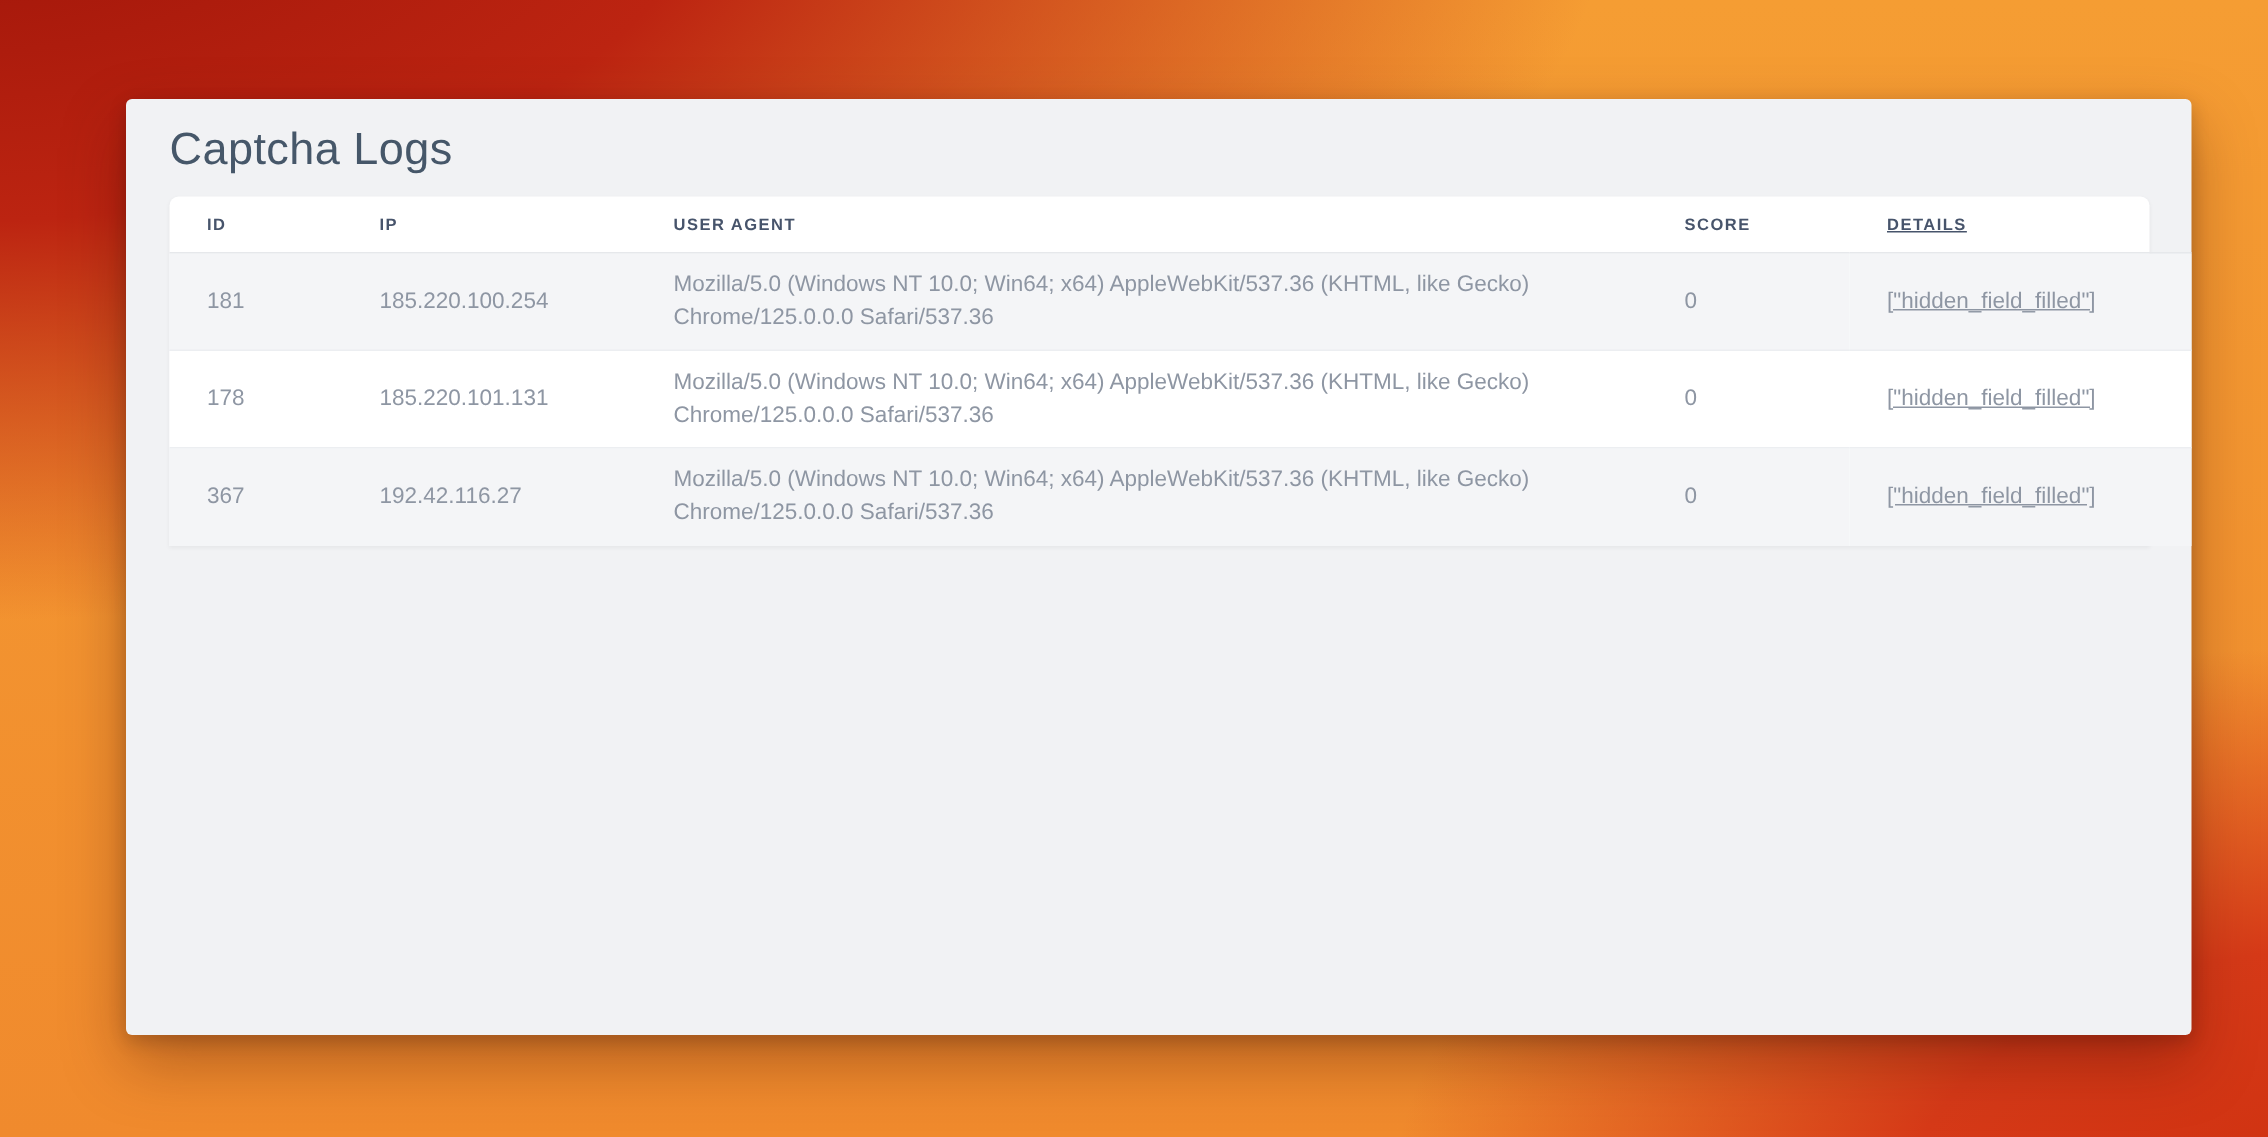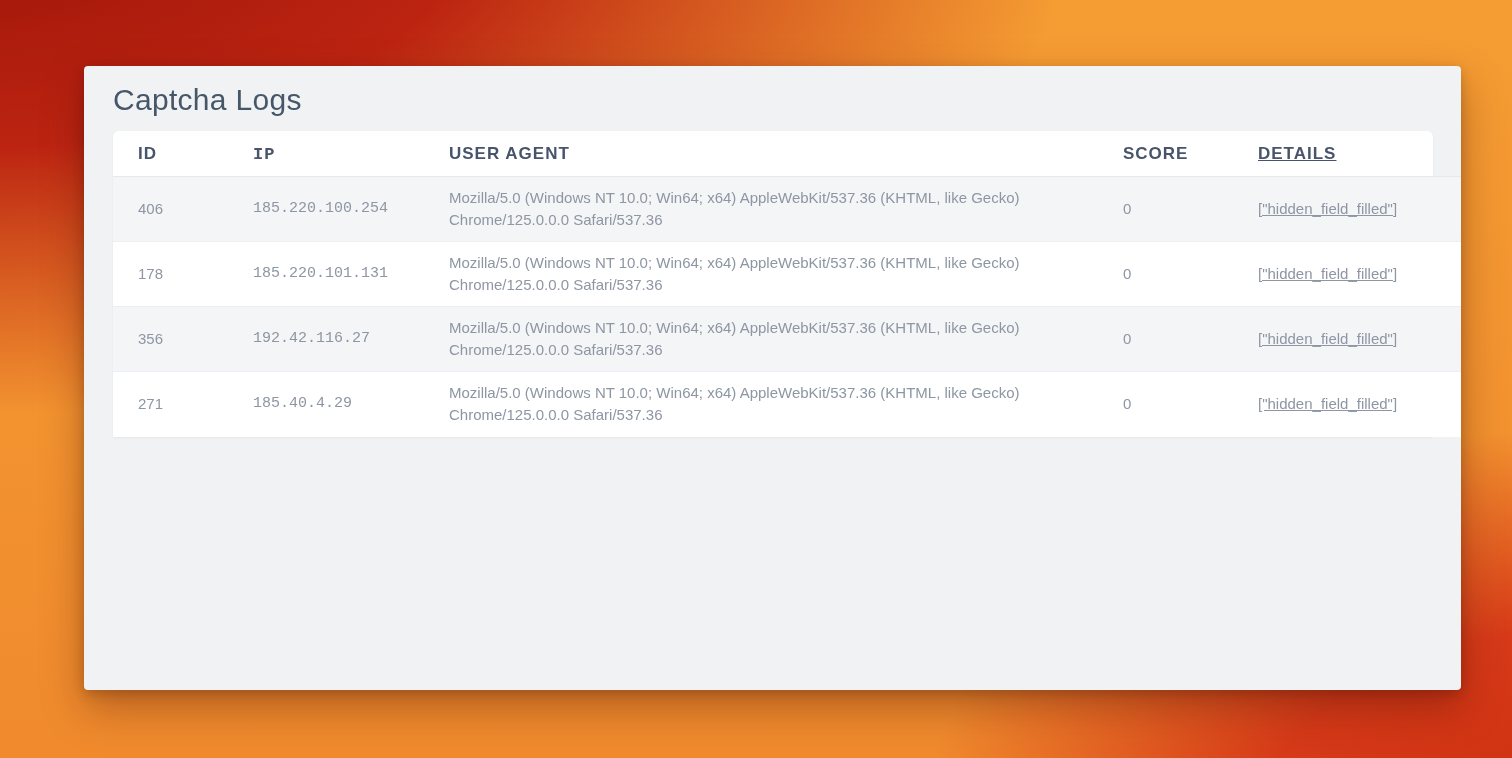--- a/index.html
+++ b/index.html
@@ -41,21 +41,21 @@
     box-shadow: 0 1px 3px rgba(0, 0, 0, 0.05);
   }
   table.logs {
     width: 100%;
     border-collapse: collapse;
     table-layout: fixed;
   }
   table.logs th {
     text-align: left;
     padding: 13px 18px 12px 25px;
-    font-size: 17px;
+    font-size: 11px;
     letter-spacing: 1px;
     font-weight: 700;
     color: #47546b;
     white-space: nowrap;
   }
   table.logs thead tr { border-bottom: 1px solid #e6e8eb; }
   table.logs td {
     padding: 10px 18px 10px 25px;
     font-size: 15px;
     line-height: 22px;
@@ -64,21 +64,21 @@
     overflow-wrap: break-word;
   }
   table.logs tbody tr {
     height: 65px;
     border-bottom: 1px solid #eceef1;
     background: #ffffff;
   }
   table.logs tbody tr:nth-child(odd) { background: #f4f5f7; }
   table.logs tbody tr:last-child { border-bottom: none; }
   .col-id { width: 72px; }
-  .col-ip { width: 153px; font-family: Liberation Mono, monospace; }
+  .col-ip { width: 153px; }
   .col-user_agent { width: 631px; }
   .col-score { width: 92px; }
   .col-details { width: 199px; text-decoration: underline; }
 </style>
 </head>
 <body>
 
 <div class="card">
   <h1 class="title">Captcha Logs</h1>
   <div class="table-wrap">
@@ -87,43 +87,36 @@
         <tr id="header-row">
             <th class="col-id">ID</th>
             <th class="col-ip">IP</th>
             <th class="col-user_agent">USER AGENT</th>
             <th class="col-score">SCORE</th>
             <th class="col-details">DETAILS</th>
           </tr>
       </thead>
       <tbody id="table-body">
           <tr>
-            <td class="col-id">406</td>
+            <td class="col-id">181</td>
             <td class="col-ip">185.220.100.254</td>
             <td class="col-user_agent">Mozilla/5.0 (Windows NT 10.0; Win64; x64) AppleWebKit/537.36 (KHTML, like Gecko) Chrome/125.0.0.0 Safari/537.36</td>
             <td class="col-score">0</td>
             <td class="col-details">["hidden_field_filled"]</td>
           </tr>
           <tr>
             <td class="col-id">178</td>
             <td class="col-ip">185.220.101.131</td>
             <td class="col-user_agent">Mozilla/5.0 (Windows NT 10.0; Win64; x64) AppleWebKit/537.36 (KHTML, like Gecko) Chrome/125.0.0.0 Safari/537.36</td>
             <td class="col-score">0</td>
             <td class="col-details">["hidden_field_filled"]</td>
           </tr>
           <tr>
-            <td class="col-id">356</td>
+            <td class="col-id">367</td>
             <td class="col-ip">192.42.116.27</td>
-            <td class="col-user_agent">Mozilla/5.0 (Windows NT 10.0; Win64; x64) AppleWebKit/537.36 (KHTML, like Gecko) Chrome/125.0.0.0 Safari/537.36</td>
-            <td class="col-score">0</td>
-            <td class="col-details">["hidden_field_filled"]</td>
-          </tr>
-          <tr>
-            <td class="col-id">271</td>
-            <td class="col-ip">185.40.4.29</td>
             <td class="col-user_agent">Mozilla/5.0 (Windows NT 10.0; Win64; x64) AppleWebKit/537.36 (KHTML, like Gecko) Chrome/125.0.0.0 Safari/537.36</td>
             <td class="col-score">0</td>
             <td class="col-details">["hidden_field_filled"]</td>
           </tr>
         </tbody>
     </table>
   </div>
 </div>
 
 </body></html>

